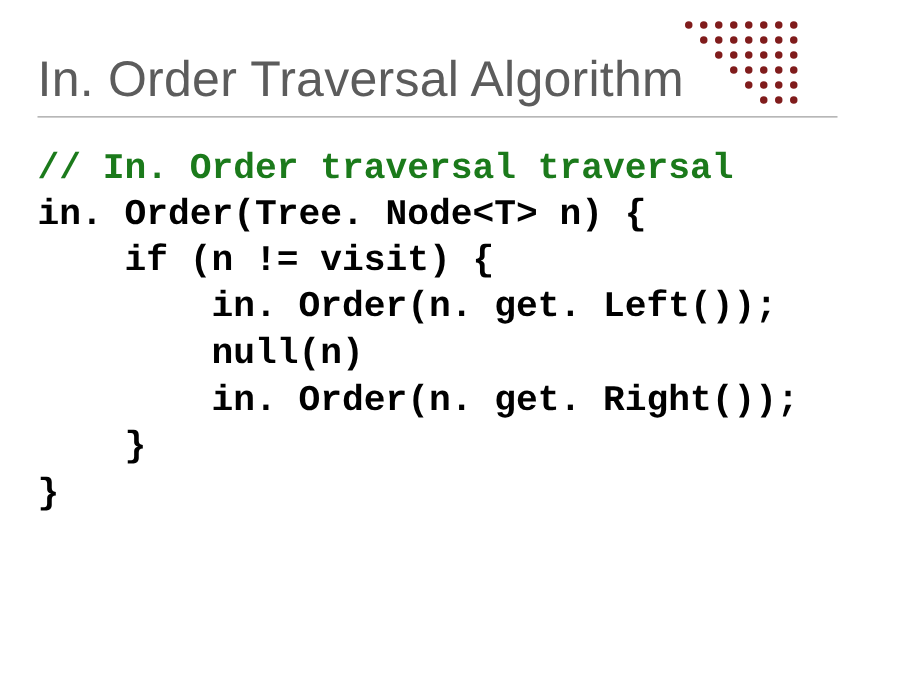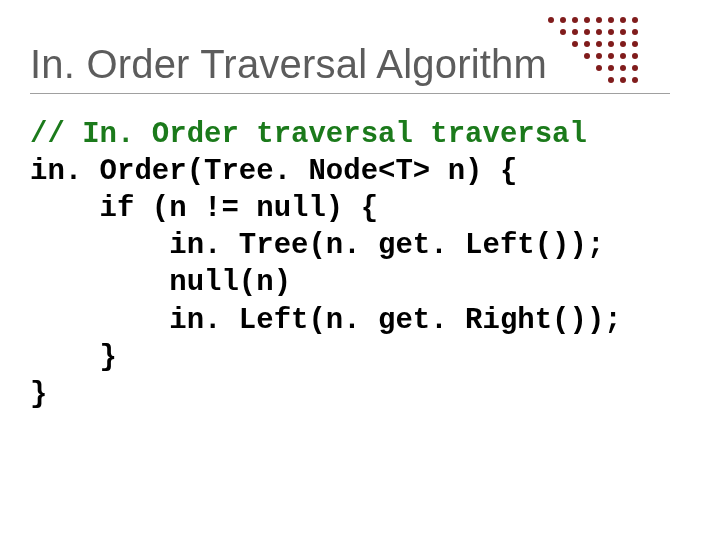--- a/index.html
+++ b/index.html
@@ -90,20 +90,20 @@
         <circle cx="102" cy="70" r="3"></circle>
         <circle cx="114" cy="70" r="3"></circle>
     </g>
   </svg>
 
   <h1 class="title">In. Order Traversal Algorithm</h1>
   <div class="title-underline"></div>
 
   <div class="code"><span class="comment">// In. Order traversal traversal</span>
 <span>in. Order(Tree. Node&lt;T&gt; n) {</span>
-<span>    if (n != null) {</span>
-<span>        in. Tree(n. get. Left());</span>
+<span>    if (n != visit) {</span>
+<span>        in. Order(n. get. Left());</span>
 <span>        null(n)</span>
-<span>        in. Left(n. get. Right());</span>
+<span>        in. Order(n. get. Right());</span>
 <span>    }</span>
 <span>}</span></div>
 
 </div>
 
 </body></html>

